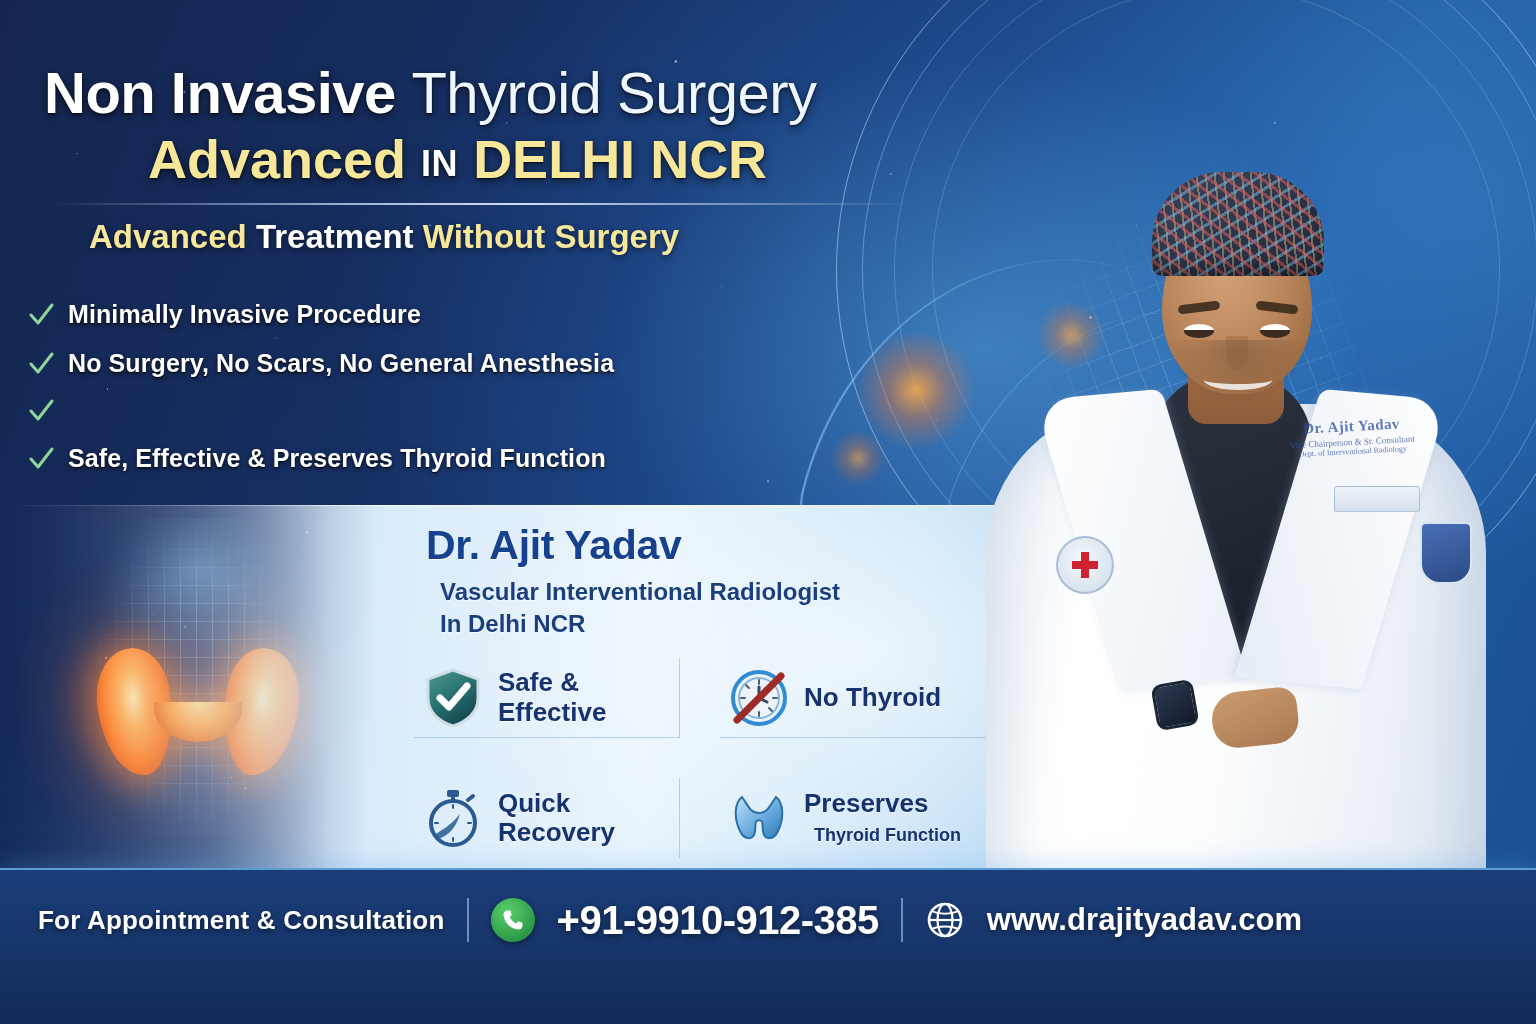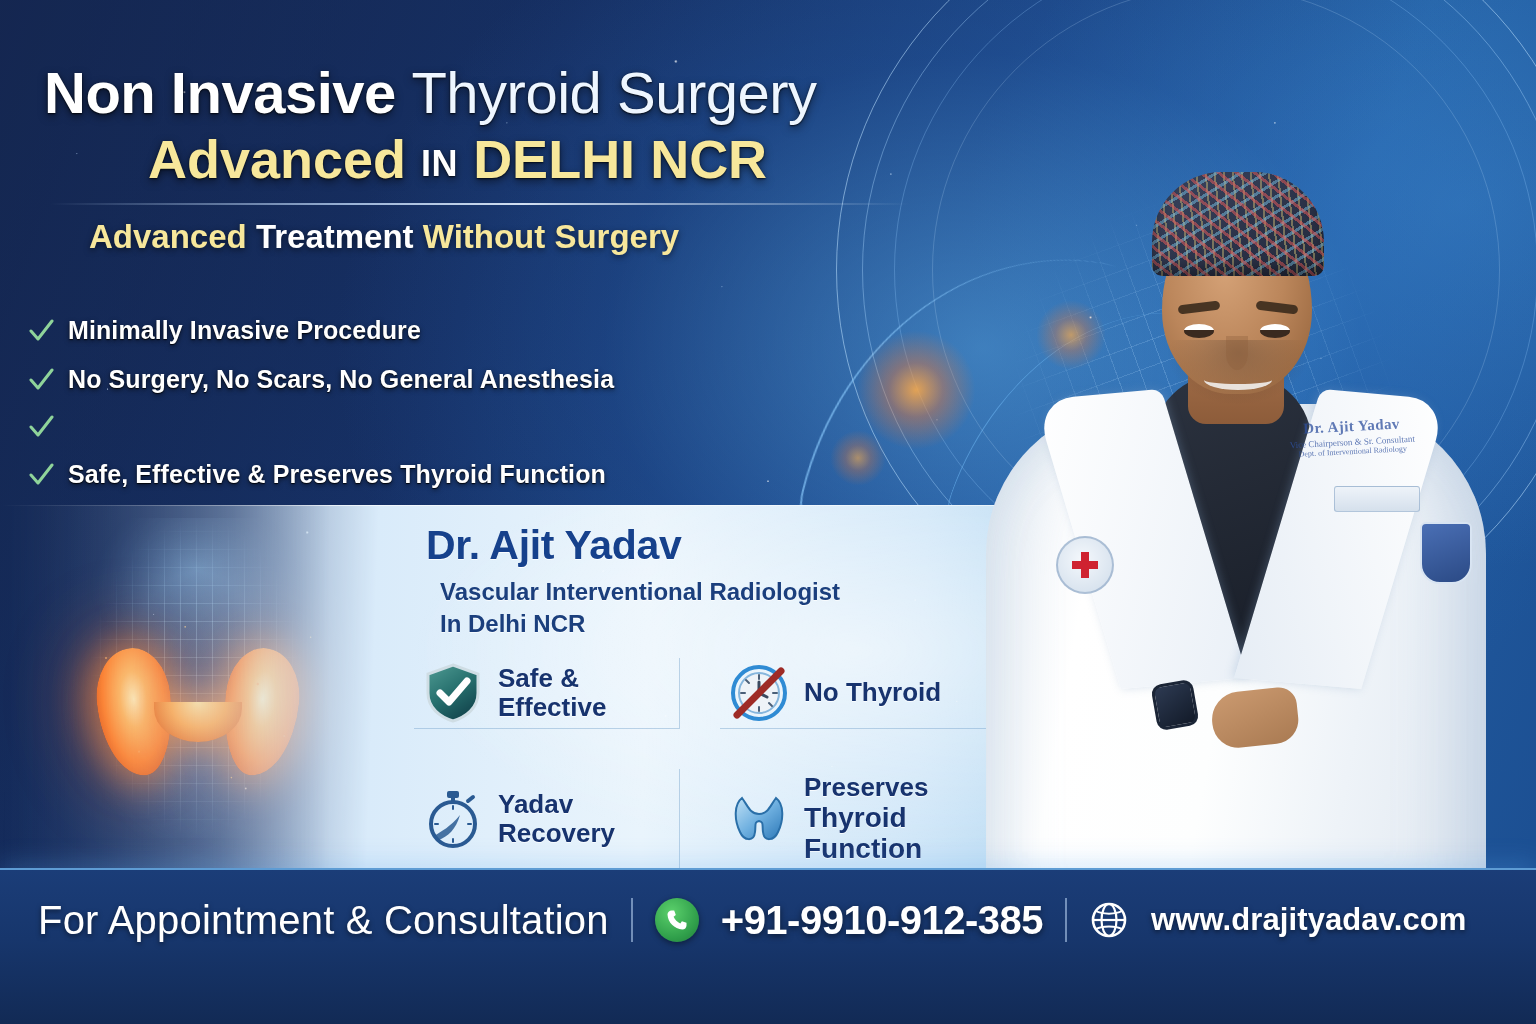--- a/index.html
+++ b/index.html
@@ -115,21 +115,21 @@
     background:linear-gradient(90deg, rgba(255,255,255,0) 0%, rgba(200,225,255,.75) 35%, rgba(230,242,255,.9) 55%, rgba(255,255,255,0) 100%);
   }
   .h-sub {
     margin-top:14px; margin-left:45px;
     font-size:33px; font-weight:700; line-height:1.1;
     color:#f7e79b; text-shadow:0 2px 6px rgba(0,0,0,.55);
   }
   .h-sub .w { color:#ffffff; }
 
   
-  .bullets { position:absolute; left:28px; top:316px; width:700px; }
+  .bullets { position:absolute; left:28px; top:300px; width:700px; }
   .bullet { display:flex; align-items:center; gap:14px; margin-bottom:20px; }
   .check { width:26px; height:26px; flex:0 0 26px; position:relative; }
   .check svg { display:block; }
   .bullet-text {
     font-size:25px; font-weight:600; color:#ffffff; letter-spacing:.1px;
     text-shadow:0 2px 5px rgba(0,0,0,.6), 0 1px 1px rgba(0,0,0,.8);
   }
 
   
   .thyroid-art { position:absolute; left:0; top:500px; width:400px; height:380px; pointer-events:none; }
@@ -214,21 +214,21 @@
     display:grid; grid-template-columns:266px 1fr; grid-template-rows:1fr 1fr;gap:40px;
   }
   .feat { display:flex; align-items:center; gap:14px; padding:4px 8px; }
   .feat.c1 { border-right:1px solid rgba(120,165,205,.45); }
   .feat.r1 { border-bottom:1px solid rgba(120,165,205,.45); }
   .feat-icon { width:62px; height:62px; flex:0 0 62px; display:flex; align-items:center; justify-content:center; }
   .feat-label {
     font-size:26px; font-weight:700; color:#17336e; line-height:1.12;
     text-shadow:0 1px 0 rgba(255,255,255,.75);
   }
-  .feat-label .thin { font-weight:600; font-size:28px; }
+  .feat-label .thin { font-weight:600; font-size:18px;margin-left:10px; }
 
   
   .doctor { position:absolute; right:20px; bottom:100px; width:560px; height:820px; }
   .d-coat {
     position:absolute; left:30px; bottom:0; width:500px; height:520px;
     background:linear-gradient(100deg,#e8eef5 0%,#ffffff 22%,#fdfefe 48%,#eef3f8 72%,#dfe7f0 100%);
     border-radius:150px 150px 14px 14px;
     box-shadow:inset -30px 0 60px rgba(150,175,205,.35), inset 30px 0 50px rgba(165,190,215,.22);
   }
   .d-shirt {
@@ -351,21 +351,21 @@
     position:absolute; left:0; bottom:0; width:1536px; height:156px;
     background:linear-gradient(180deg,#1b3d78 0%,#17366c 45%,#122a55 100%);
     border-top:2px solid rgba(120,195,255,.75);
     box-shadow:0 -6px 22px rgba(90,170,240,.22);
   }
   .footer-inner {
     position:absolute; left:38px; top:12px; width:1460px; height:76px;
     display:flex; align-items:center; gap:22px;
   }
   .foot-text {
-    font-size:40px; font-weight:400; color:#ffffff; letter-spacing:.2px;
+    font-size:26px; font-weight:700; color:#ffffff; letter-spacing:.2px;
     text-shadow:0 2px 5px rgba(0,0,0,.5);
   }
   .foot-div { width:2px; height:44px; background:rgba(190,215,245,.55); }
   .phone-ico {
     width:44px; height:44px; border-radius:50%;
     background:radial-gradient(circle at 38% 32%, #5bd06b, #2f9e4a 65%, #227a39);
     display:flex; align-items:center; justify-content:center;
     box-shadow:0 2px 6px rgba(0,0,0,.45);
   }
   .phone-num {
@@ -530,21 +530,21 @@
           <g stroke="#2a5a92" stroke-width="2" stroke-linecap="round">
             <line x1="31" y1="17" x2="31" y2="20"></line>
               <line x1="31" y1="50" x2="31" y2="53"></line>
             <line x1="13" y1="35" x2="16" y2="35"></line>
               <line x1="46" y1="35" x2="49" y2="35"></line>
           </g>
           <path d="M12 47 C20 42 28 38 38 26 C34 40 26 48 16 51 Z" fill="#2a5a92" opacity=".85"></path>
         </svg>
       </span>
       <span class="feat-label">
-        <span>Yadav</span><br>
+        <span>Quick</span><br>
         <span>Recovery</span>
       </span>
     </div>
 
     <div class="feat">
       <span class="feat-icon">
         <svg width="58" height="58" viewBox="0 0 58 58">
           <defs>
               <linearGradient id="thg" x1="0" y1="0" x2="1" y2="1">
             <stop offset="0%" stop-color="#bfe0f5"></stop>

